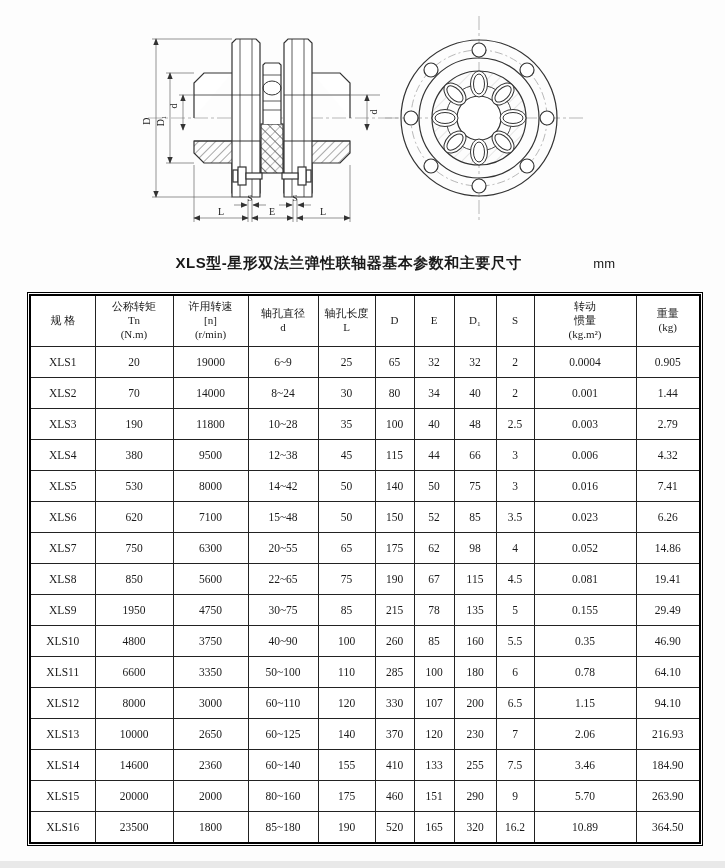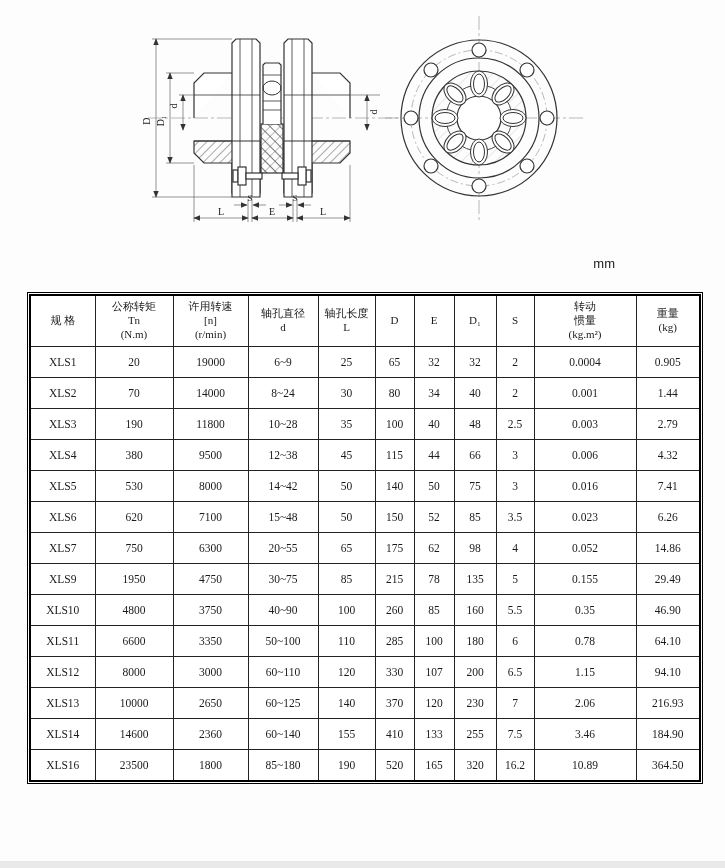--- a/index.html
+++ b/index.html
@@ -228,20 +228,21 @@
       <g transform="rotate(315 479 118)">
         <ellipse cx="479" cy="84" rx="8.5" ry="13" fill="#fff"></ellipse>
         <ellipse cx="479" cy="84" rx="5.5" ry="10"></ellipse>
       </g>
     </g>
   </g>
 </svg>
 </div>
 
 <div class="title-row">
+  <div class="doc-title">XLS型-星形双法兰弹性联轴器基本参数和主要尺寸</div>
   <div class="unit-label">mm</div>
 </div>
 
 <table class="spec">
   <colgroup>
     <col style="width:65px">
       <col style="width:78px">
       <col style="width:75px">
     <col style="width:70px">
       <col style="width:57px">
@@ -384,20 +385,33 @@
         <td>20~55</td>
         <td>65</td>
         <td>175</td>
         <td>62</td>
         <td>98</td>
         <td>4</td>
         <td>0.052</td>
         <td>14.86</td>
       </tr>
       <tr>
+        <td>XLS8</td>
+        <td>850</td>
+        <td>5600</td>
+        <td>22~65</td>
+        <td>75</td>
+        <td>190</td>
+        <td>67</td>
+        <td>115</td>
+        <td>4.5</td>
+        <td>0.081</td>
+        <td>19.41</td>
+      </tr>
+      <tr>
         <td>XLS9</td>
         <td>1950</td>
         <td>4750</td>
         <td>30~75</td>
         <td>85</td>
         <td>215</td>
         <td>78</td>
         <td>135</td>
         <td>5</td>
         <td>0.155</td>
@@ -462,20 +476,33 @@
         <td>60~140</td>
         <td>155</td>
         <td>410</td>
         <td>133</td>
         <td>255</td>
         <td>7.5</td>
         <td>3.46</td>
         <td>184.90</td>
       </tr>
       <tr>
+        <td>XLS15</td>
+        <td>20000</td>
+        <td>2000</td>
+        <td>80~160</td>
+        <td>175</td>
+        <td>460</td>
+        <td>151</td>
+        <td>290</td>
+        <td>9</td>
+        <td>5.70</td>
+        <td>263.90</td>
+      </tr>
+      <tr>
         <td>XLS16</td>
         <td>23500</td>
         <td>1800</td>
         <td>85~180</td>
         <td>190</td>
         <td>520</td>
         <td>165</td>
         <td>320</td>
         <td>16.2</td>
         <td>10.89</td>

